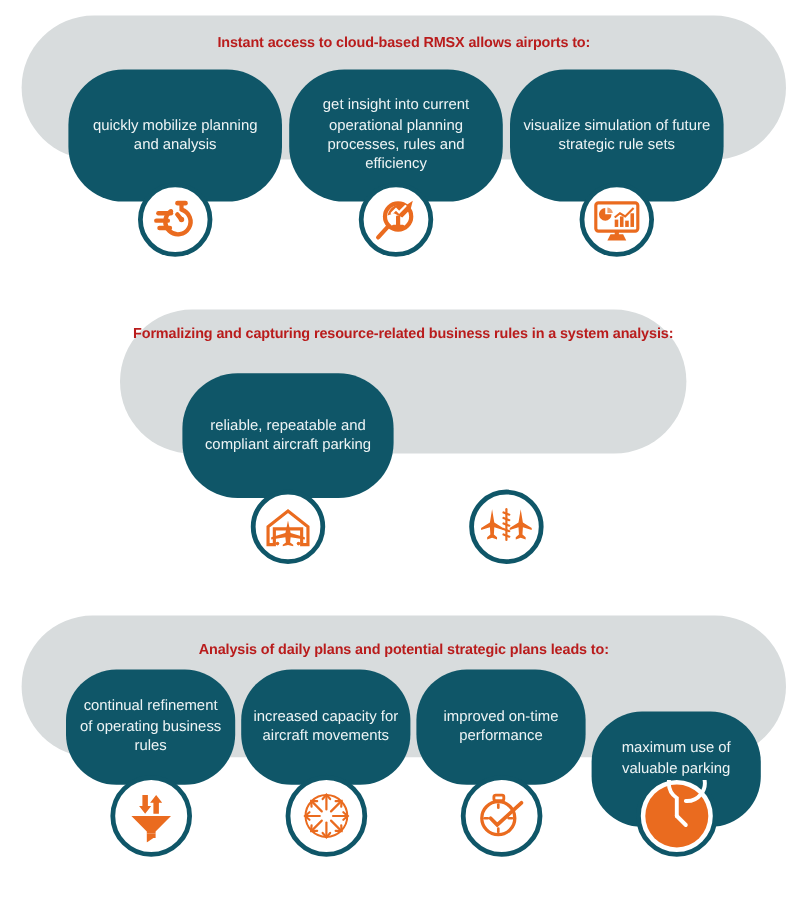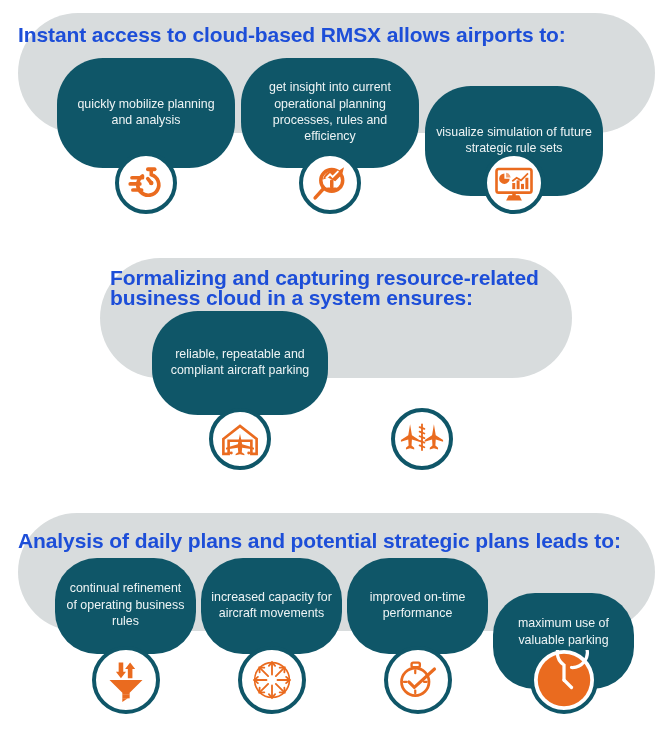--- a/index.html
+++ b/index.html
@@ -15,23 +15,24 @@
   
   .panel{
     position:absolute;
     background:#d8dcdd;
     border-radius:90px;
     z-index:1;
   }
   .panel-title{
     position:absolute;
     z-index:4;
-    color:#1d4ed8;
+    text-align:center;
+    color:#b91c1c;
     font-weight:bold;
-    font-size:21px;
+    font-size:12px;
     line-height:20px;
     letter-spacing:-0.1px;
   }
 
   
   .bubbles{
     position:absolute;
     display:flex;
     z-index:2;
   }
@@ -83,21 +84,21 @@
 
   <div class="panel-title" style="left:18px;top:25px;width:637px;">Instant access to cloud-based RMSX allows airports to:</div>
 
   <div class="bubbles" style="left:57px;top:58px;gap:6px;">
     <div class="bubble" style="width:178px;height:110px;">
       <span>quickly mobilize planning and analysis</span>
     </div>
     <div class="bubble" style="width:178px;height:110px;">
       <span>get insight into current operational planning processes, rules and efficiency</span>
     </div>
-    <div class="bubble" style="width:178px;height:110px;margin-top:28px;">
+    <div class="bubble" style="width:178px;height:110px;">
       <span>visualize simulation of future strategic rule sets</span>
     </div>
   </div>
 
   <div class="icons" style="left:57px;top:152px;gap:6px;">
 
     <div class="icon-wrap" style="width:178px;">
       <div class="icon-circle">
         <svg width="42" height="42" viewBox="0 0 48 48" aria-hidden="true">
           <g fill="none" stroke="#ea6b1f" stroke-width="4.2" stroke-linecap="round">
@@ -147,21 +148,21 @@
         </svg>
       </div>
     </div>
   </div>
 </div>
 
 <div class="section">
 
   <div class="panel" style="left:100px;top:258px;width:472px;height:120px;border-radius:62px;"></div>
 
-  <div class="panel-title" style="left:110px;top:268px;width:452px;">Formalizing and capturing resource-related business cloud in a system ensures:</div>
+  <div class="panel-title" style="left:110px;top:268px;width:452px;">Formalizing and capturing resource-related business rules in a system analysis:</div>
 
   <div class="bubbles" style="left:152px;top:311px;gap:16px;">
     <div class="bubble" style="width:176px;height:104px;">
       <span>reliable, repeatable and compliant aircraft parking</span>
     </div>
   </div>
 
   <div class="icons" style="left:152px;top:408px;gap:6px;">
 
     <div class="icon-wrap" style="width:176px;">

